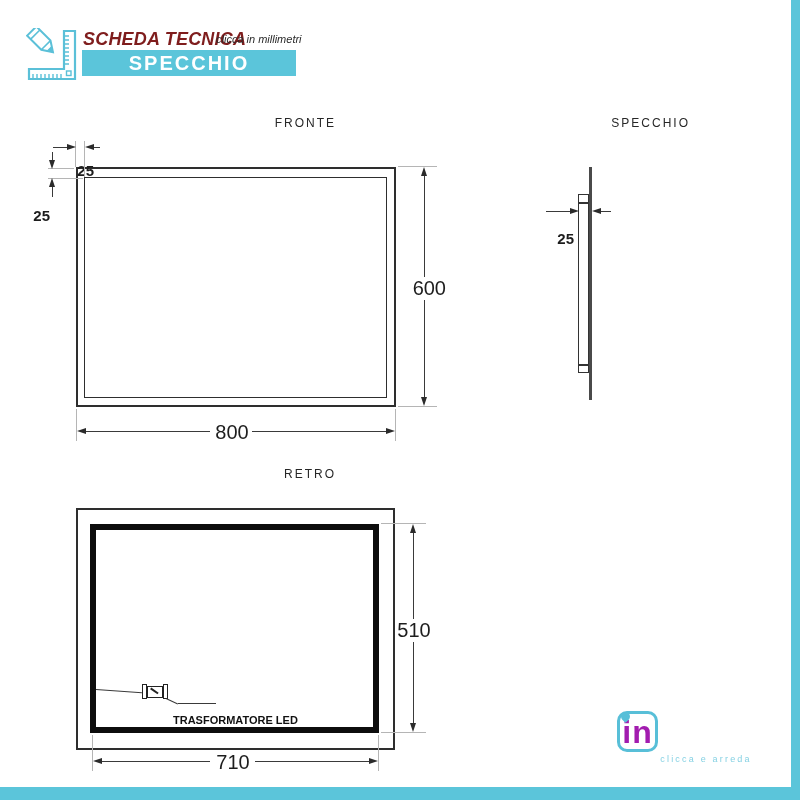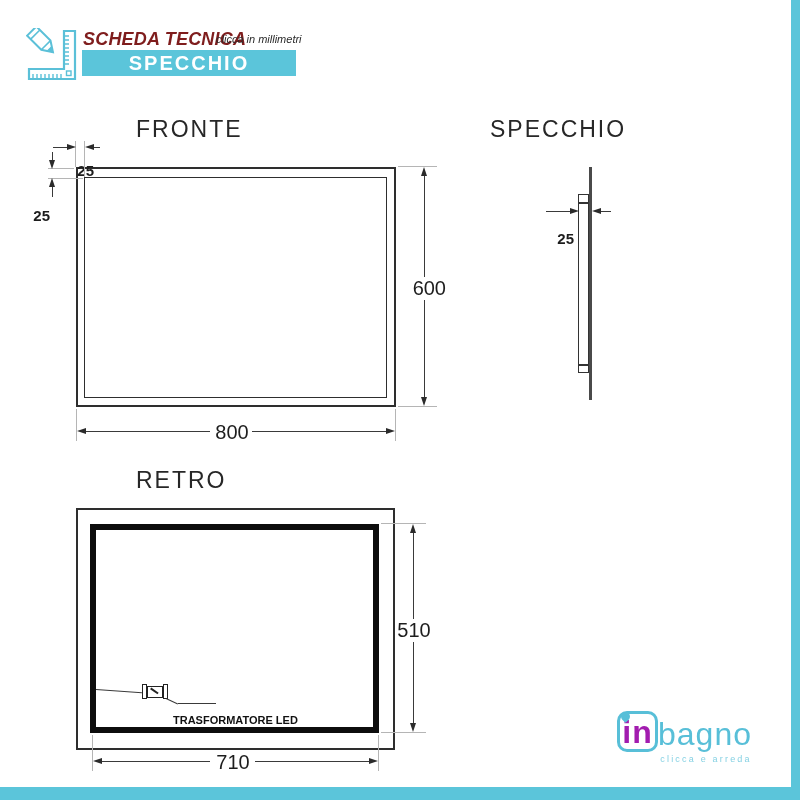--- a/index.html
+++ b/index.html
@@ -14,21 +14,21 @@
   .rect-inner { position:absolute; border:1.5px solid #2e2e2e; }
   .rect-thick { position:absolute; border:6px solid #0d0d0d; }
   .dimline { position:absolute; background:#3a3a3a; }
   .extline { position:absolute; background:#b5b5b5; }
   .ah { position:absolute; width:0; height:0; border-style:solid; }
   .ah-r { border-width:3.5px 0 3.5px 9px; border-color:transparent transparent transparent #2b2b2b; }
   .ah-l { border-width:3.5px 9px 3.5px 0; border-color:transparent #2b2b2b transparent transparent; }
   .ah-u { border-width:0 3.5px 9px 3.5px; border-color:transparent transparent #2b2b2b transparent; }
   .ah-d { border-width:9px 3.5px 0 3.5px; border-color:#2b2b2b transparent transparent transparent; }
   
-  .view-title { position:absolute; width:200px; text-align:left; font-size:23px;
+  .view-title { position:absolute; width:200px; text-align:right; font-size:12px;
                 letter-spacing:2px; color:#272727; }
   .dim-big   { position:absolute; text-align:center; font-size:20px; color:#1d1d1d; }
   .dim-small { position:absolute; text-align:right; font-size:15px; font-weight:bold; color:#1d1d1d;margin-top:40px; }
   .hdr-title { position:absolute; left:83px; top:29px; font-size:18px; font-weight:bold;
                font-style:italic; color:#7f1d1d; letter-spacing:0.2px; }
   .hdr-sub   { position:absolute; left:216px; top:33px; font-size:11px; font-style:italic; color:#2b2b2b; }
   .banner { position:absolute; left:82px; top:50px; width:214px; height:26px;
             display:flex; align-items:center; justify-content:center;
             color:#ffffff; font-size:20px; font-weight:bold; letter-spacing:2px; }
   .teal-band { position:absolute; }
@@ -152,16 +152,15 @@
   <div class="dimline" style="left:166px; top:698px; width:13px; height:1px; transform:rotate(25deg); transform-origin:left center;"></div>
   <div class="dimline" style="left:178px; top:703px; width:38px; height:1px;"></div>
 
   <div class="teal-band" style="left:791px; top:0; width:9px; height:800px; background:#5bc5da;"></div>
   <div class="teal-band" style="left:0; top:787px; width:800px; height:13px; background:#5bc5da;"></div>
 
   <div class="logo-box">
     <span class="logo-in">in</span>
   </div>
   <div class="logo-pin"></div>
-  <div class="logo-bagno">bagno</div>
   <div class="logo-tag">clicca e arreda</div>
 
 </div>
 
 </body></html>

